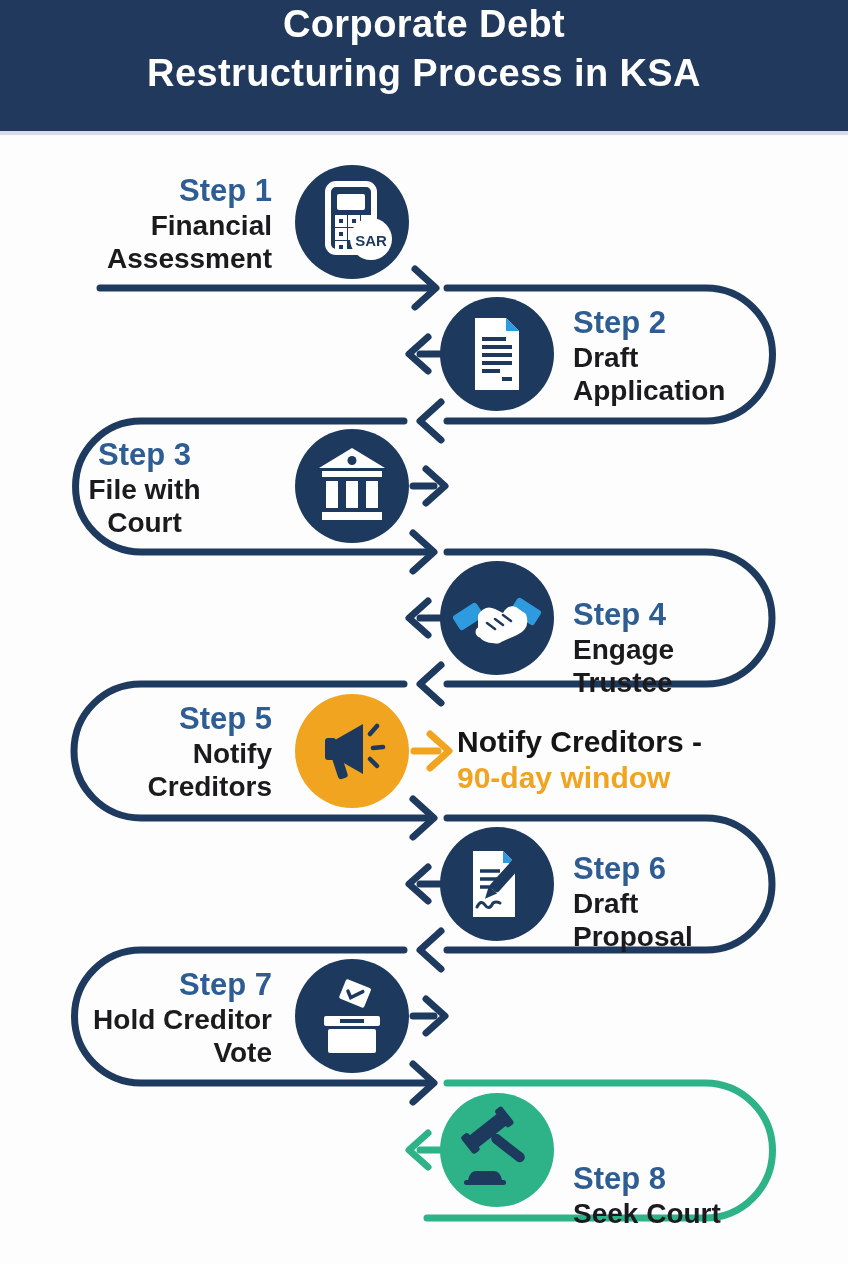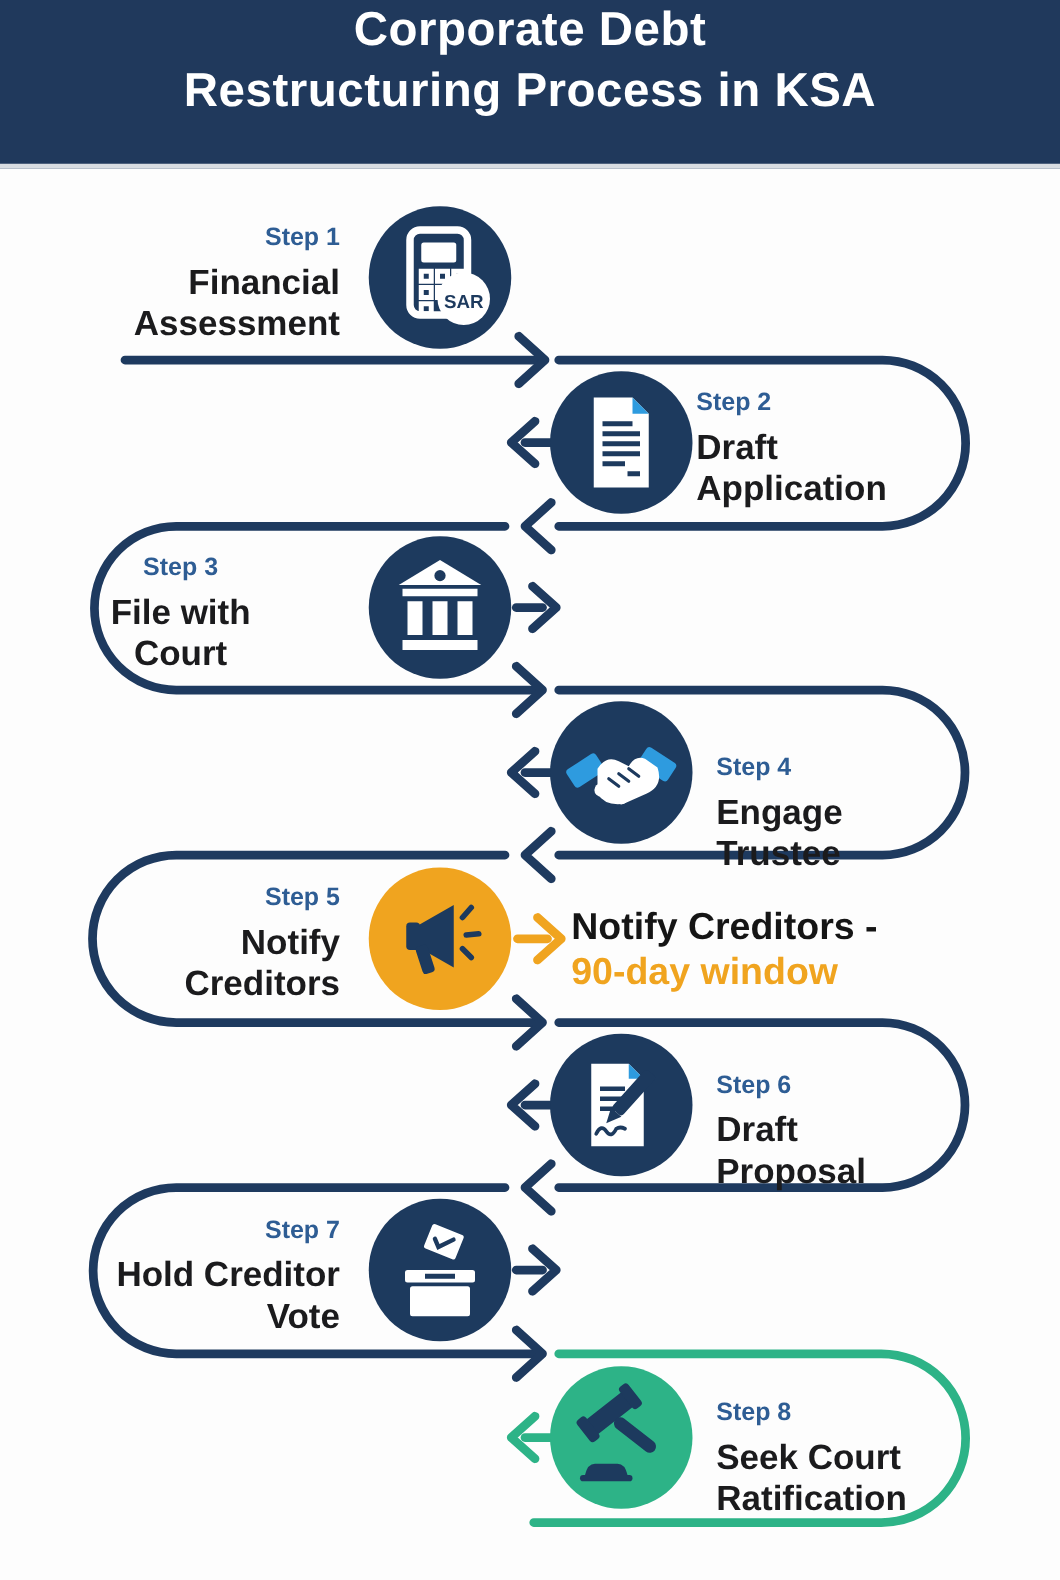--- a/index.html
+++ b/index.html
@@ -20,21 +20,21 @@
   }
   .path-svg{position:absolute;left:0;top:0;width:848px;height:1264px;}
   .circle{
     position:absolute;width:114px;height:114px;border-radius:50%;
     display:flex;align-items:center;justify-content:flex-start;
   }
   .circle svg{width:114px;height:114px;display:block;}
   .txt{position:absolute;width:255px;}
   .txt.left-txt{text-align:right;}
   .txt.right-txt{text-align:left;}
-  .txt .num{font-size:20px;font-weight:700;color:var(--step_number_blue,#2e5d94);line-height:37px;}
+  .txt .num{font-size:31px;font-weight:700;color:var(--step_number_blue,#2e5d94);line-height:37px;}
   .txt .lbl{font-size:28px;font-weight:700;color:var(--text_dark,#1b1b1d);line-height:33px;}
   .annotation{position:absolute;left:457px;top:724px;width:340px;}
   .annotation .a1{font-size:30px;font-weight:700;color:#151515;line-height:35px;}
   .annotation .a2{font-size:30px;font-weight:700;color:var(--orange,#f0a41f);line-height:37px;}
   
   .fill-white{fill:#ffffff;}
   .fill-navy{fill:var(--icon_navy,#1d3a5e);}
   .fill-blue{fill:var(--accent_blue,#2e9bdf);}
   .stroke-white{stroke:#ffffff;fill:none;}
   .stroke-navy{stroke:var(--icon_navy,#1d3a5e);fill:none;}
@@ -107,21 +107,21 @@
     </svg>
   </div>
 
   <div class="circle" style="left: 440px; top: 297px; background: rgb(29, 58, 94);">
     <svg viewBox="0 0 114 114">
       <path d="M35 21 h31 l13 13 v59 h-44 z" class="fill-white"></path>
       <path d="M66 21 l13 13 h-13 z" class="fill-blue"></path>
       <path d="M42 42 H66 M42 50 H72 M42 58 H72 M42 66 H72 M42 74 H60 M62 82 H72" class="stroke-navy" stroke-width="4"></path>
     </svg>
   </div>
-  <div class="txt right-txt" style="left:557px;top:304px;">
+  <div class="txt right-txt" style="left:573px;top:304px;">
     <div class="num">Step 2</div>
     <div class="lbl">Draft</div>
     <div class="lbl">Application</div>
   </div>
 
   <div class="txt left-txt" style="left:17px;top:436px;text-align:center;">
     <div class="num">Step 3</div>
     <div class="lbl">File with</div>
     <div class="lbl">Court</div>
   </div>
@@ -214,19 +214,18 @@
           <rect x="27" y="30" width="42" height="15" rx="4"></rect>
           <rect x="22" y="26" width="9" height="22" rx="3"></rect>
           <rect x="65" y="26" width="9" height="22" rx="3"></rect>
         </g>
         <rect x="48" y="50" width="40" height="10" rx="5" transform="rotate(38 68 55)"></rect>
         <path d="M28 87 h34 q-2 -9 -8 -9 h-18 q-6 0 -8 9 z"></path>
         <rect x="24" y="87" width="42" height="5" rx="2.5"></rect>
       </g>
     </svg>
   </div>
-  <div class="txt right-txt" style="left:573px;top:1112px;">
+  <div class="txt right-txt" style="left:573px;top:1160px;">
     <div class="num">Step 8</div>
     <div class="lbl">Seek Court</div>
-    <div class="lbl">Ratification</div>
   </div>
 
 </div>
 
 </body></html>

